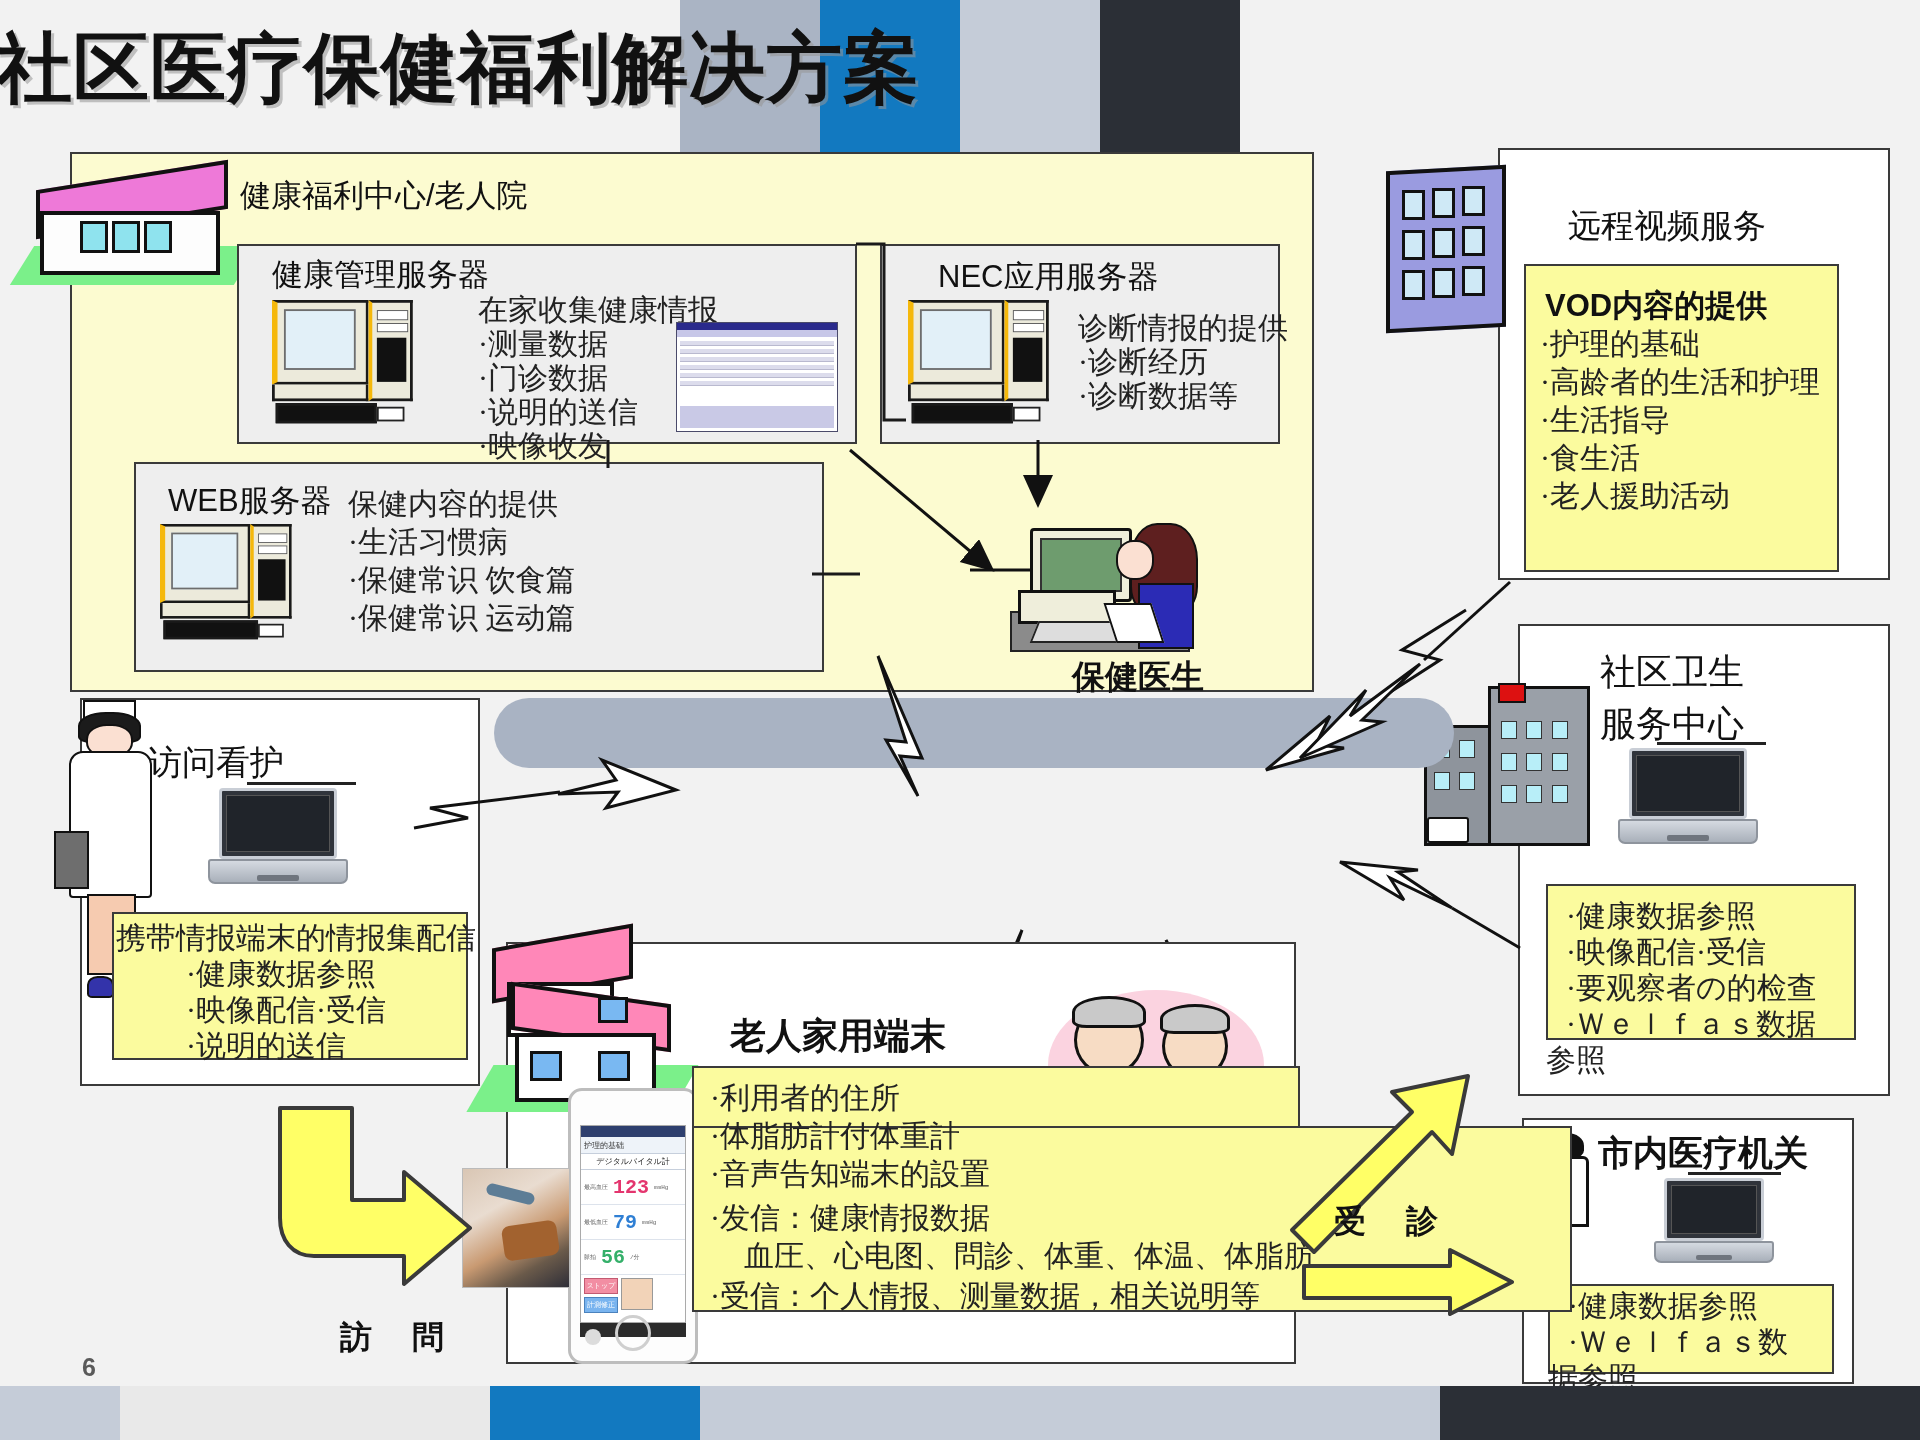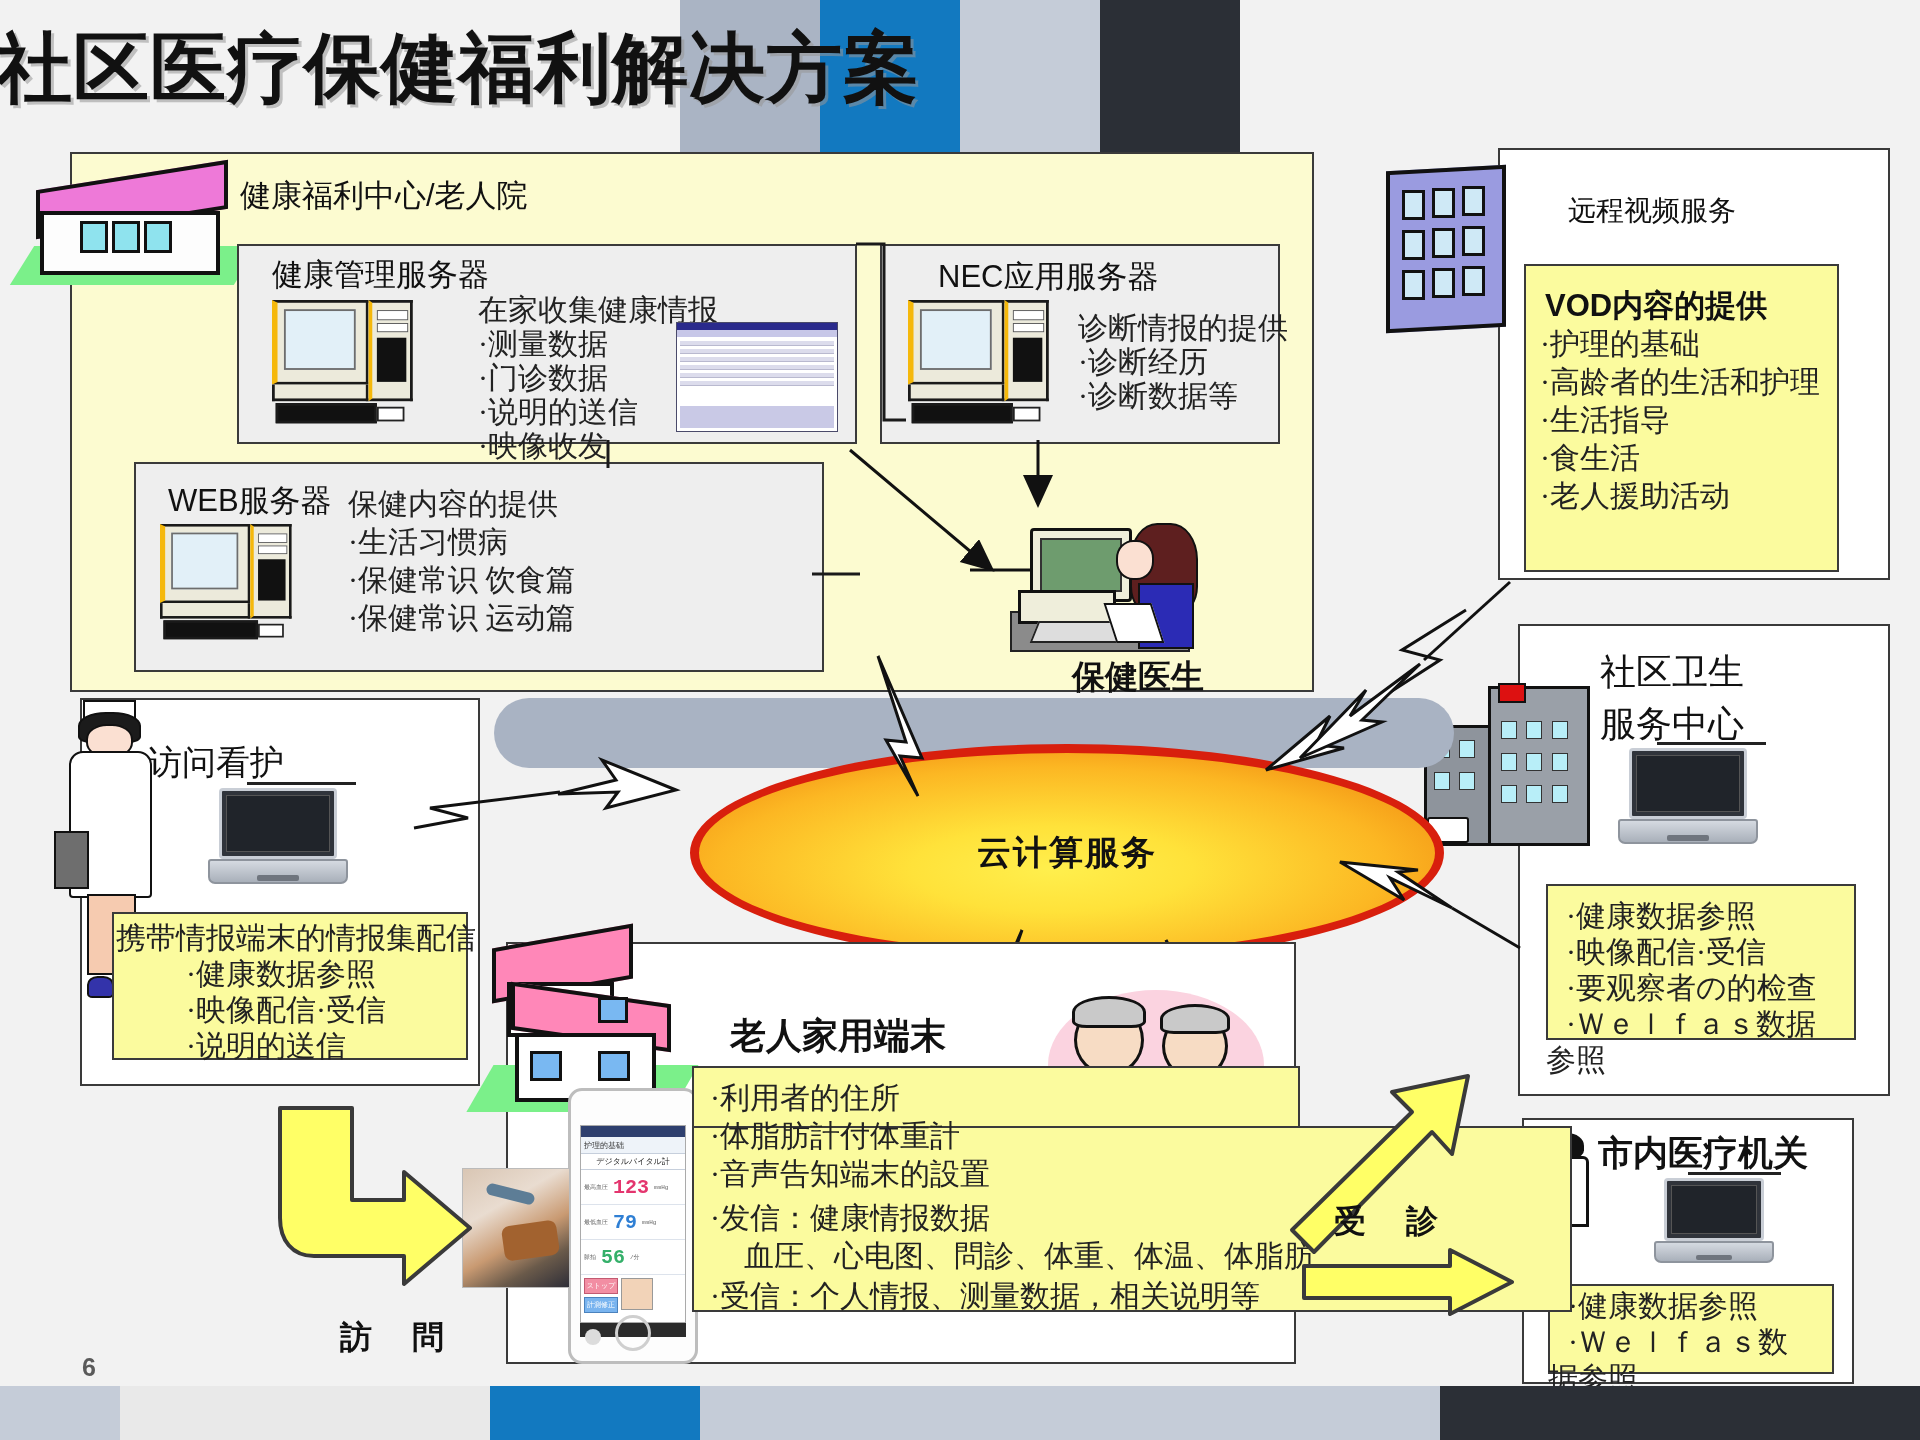--- a/index.html
+++ b/index.html
@@ -343,21 +343,21 @@
     <div class="cpu"></div>
     <div class="kbd"></div>
     <div class="hair"></div>
     <div class="face"></div>
     <div class="vest"></div>
     <div class="arm"></div>
   </div>
   <div style="position:absolute;left:1072px;top:655px;font-size:33px;font-weight:bold;color:#111;">保健医生</div>
 
   <div class="panel white-area" style="left:1498px;top:148px;width:392px;height:432px;"></div>
-  <div style="position:absolute;left:1568px;top:192px;font-size:28px;color:#111;">远程视频服务</div>
+  <div style="position:absolute;left:1568px;top:204px;font-size:33px;color:#111;">远程视频服务</div>
 
   <div class="bldg-purple" style="position:absolute;left:1386px;top:168px;width:120px;height:162px;">
     <div class="body"></div>
     <div class="w" style="left:16px;top:22px;"></div>
     <div class="w" style="left:46px;top:20px;"></div>
     <div class="w" style="left:76px;top:18px;"></div>
     <div class="w" style="left:16px;top:62px;"></div>
     <div class="w" style="left:46px;top:60px;"></div>
     <div class="w" style="left:76px;top:58px;"></div>
     <div class="w" style="left:16px;top:102px;"></div>
@@ -467,23 +467,20 @@
       <div class="pad"></div>
   </div>
 
   <div class="panel yellow-note" style="left:112px;top:912px;width:356px;height:148px;"></div>
   <div style="position:absolute;left:116px;top:920px;" class="body-txt body-serif">携带情报端末的情报集配信</div>
   <div style="position:absolute;left:186px;top:956px;" class="body-txt body-serif">·健康数据参照</div>
   <div style="position:absolute;left:186px;top:992px;" class="body-txt body-serif">·映像配信·受信</div>
   <div style="position:absolute;left:186px;top:1028px;" class="body-txt body-serif">·说明的送信</div>
 
   <div class="cloudshadow" style="left:494px;top:698px;width:960px;height:70px;"></div>
-  <div class="cloud" style="left:690px;top:744px;width:736px;height:200px;">
-    <span>云计算服务</span>
-  </div>
 
   <svg style="position:absolute;left:0;top:0;width:1920px;height:1440px;pointer-events:none;">
 
     <path d="M878,656 L906,742 L886,740 L918,796 L900,756 L922,758 z" fill="#fff" stroke="#111" stroke-width="3"></path>
 
     <path d="M676,790 L602,760 L616,780 L558,794 L618,792 L606,808 z" fill="#fff" stroke="#111" stroke-width="3"></path>
     <path d="M560,792 L430,808 L468,818 L414,828" fill="none" stroke="#111" stroke-width="3"></path>
 
     <path d="M1266,770 L1330,716 L1318,740 L1378,700 L1326,746 L1344,748 z" fill="#fff" stroke="#111" stroke-width="3"></path>
     <path d="M1378,700 L1440,660 L1402,650 L1466,610" fill="none" stroke="#111" stroke-width="3"></path>

